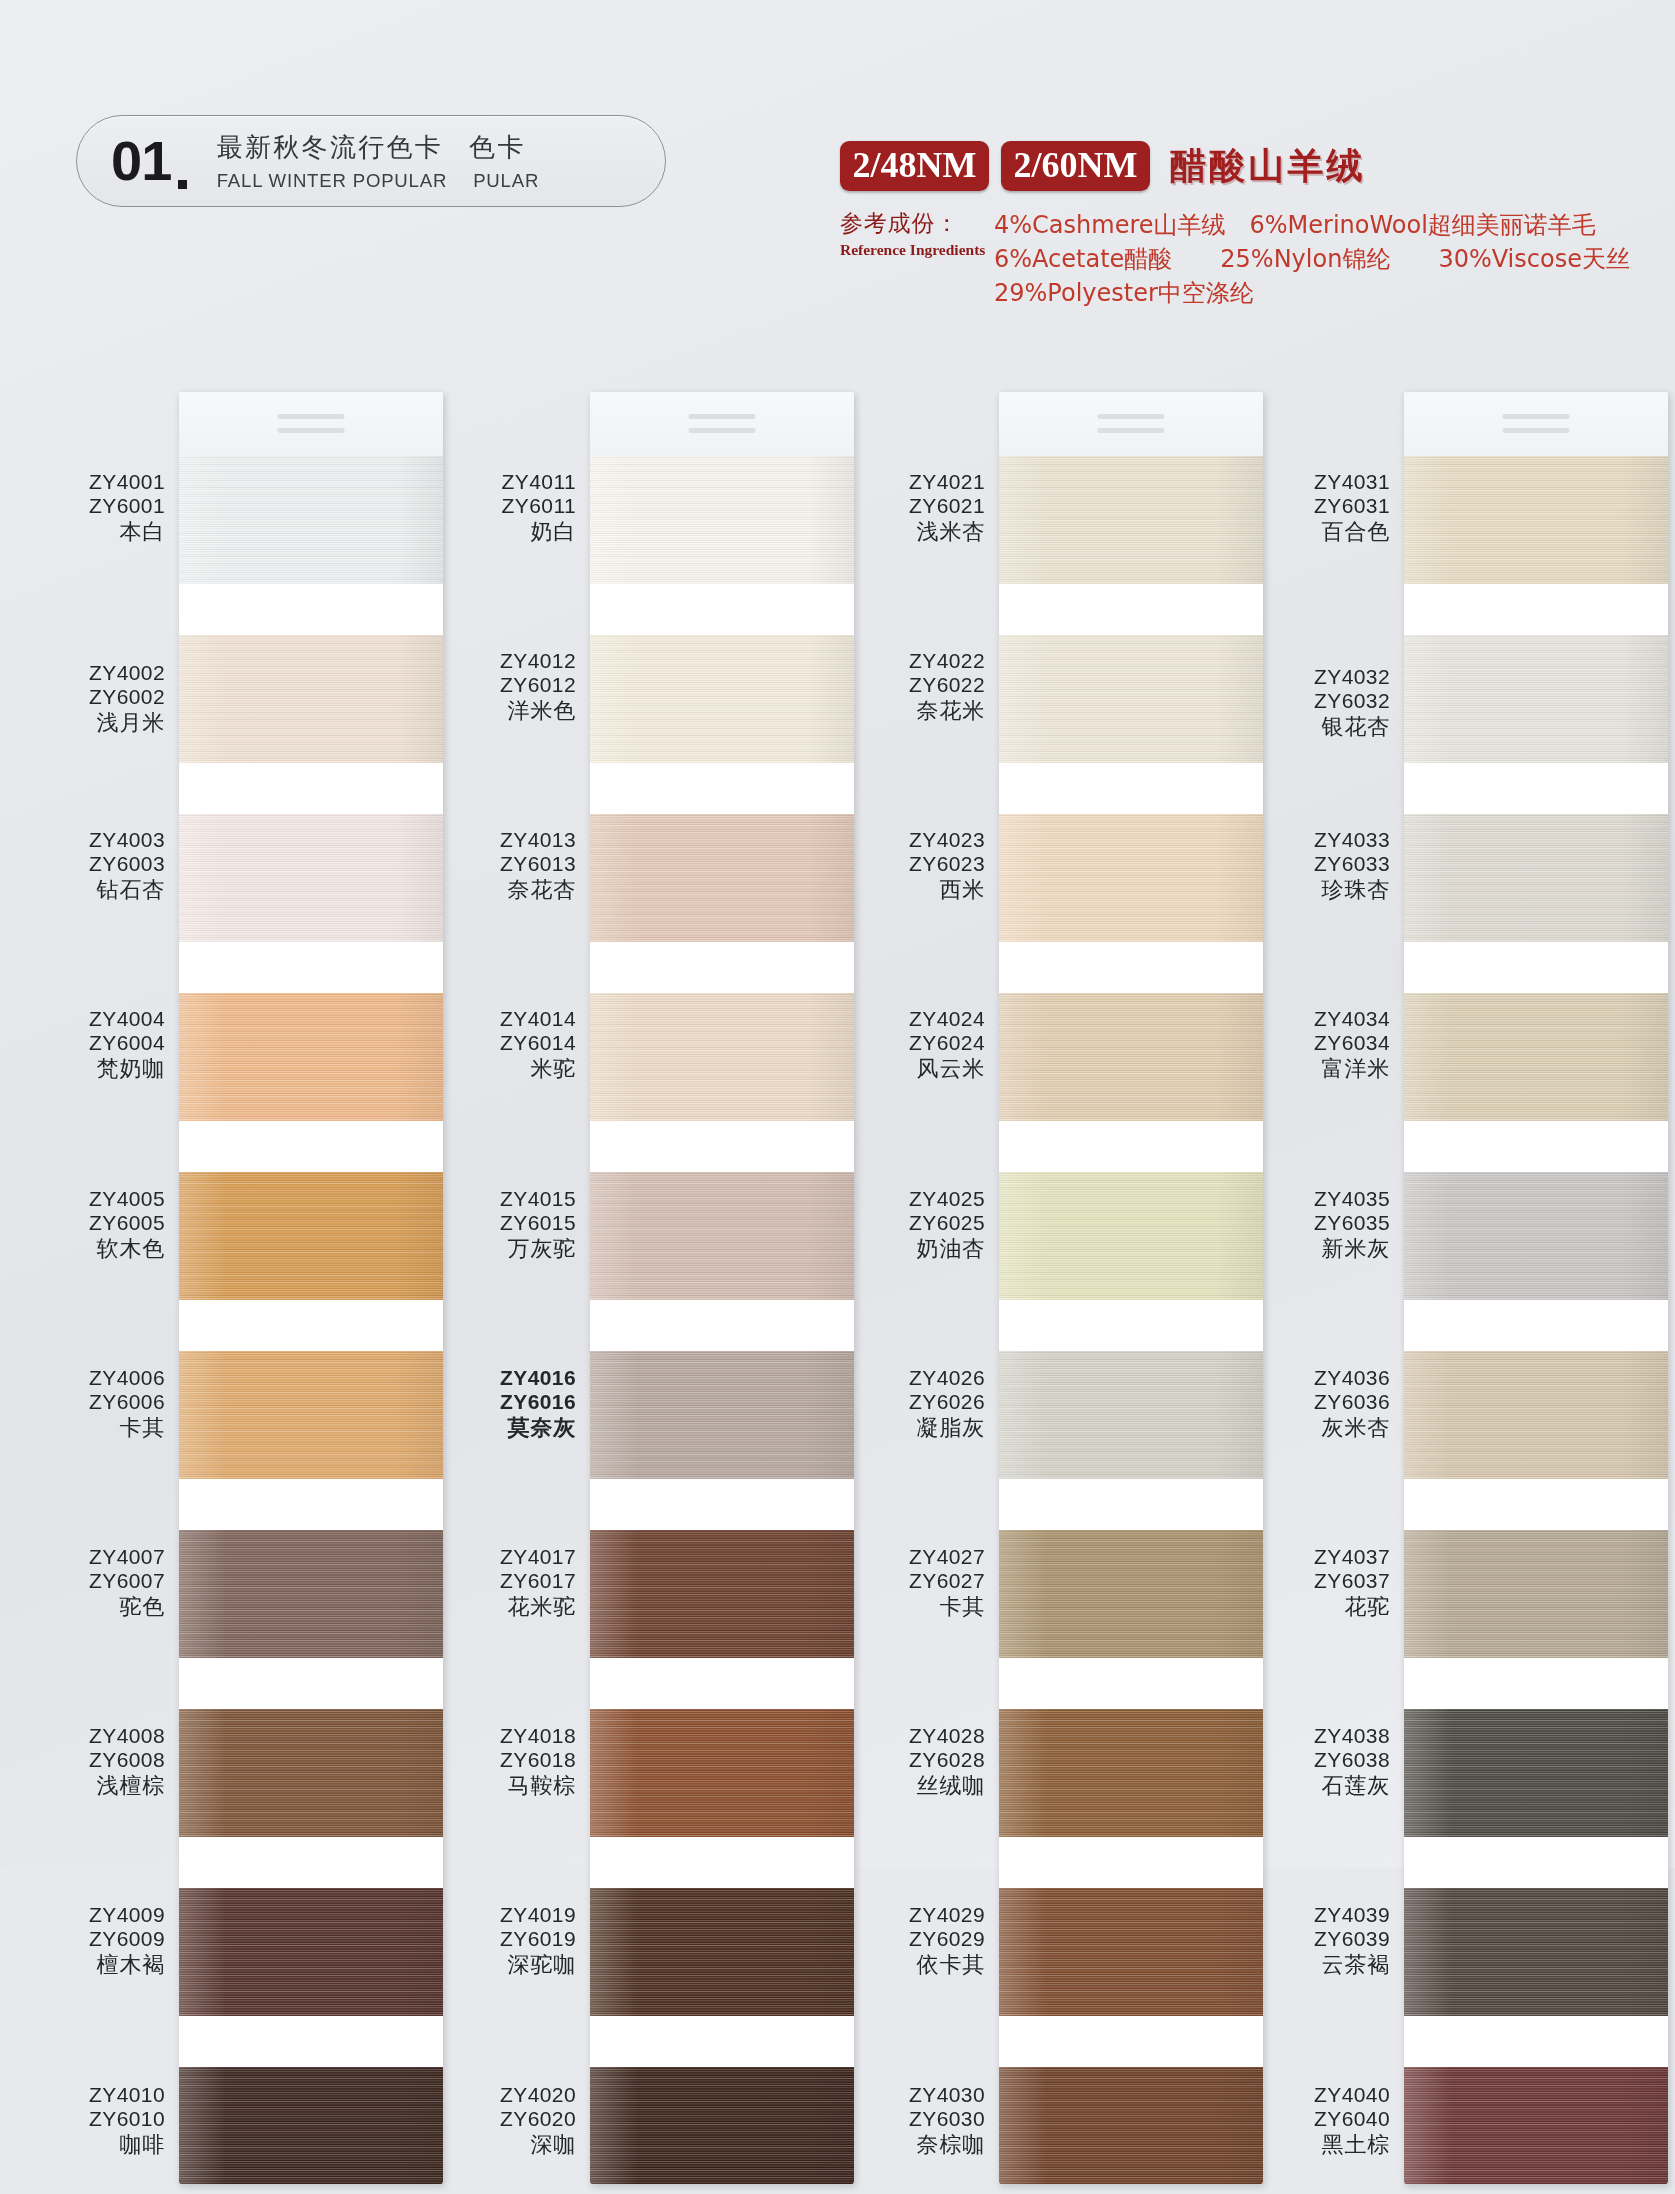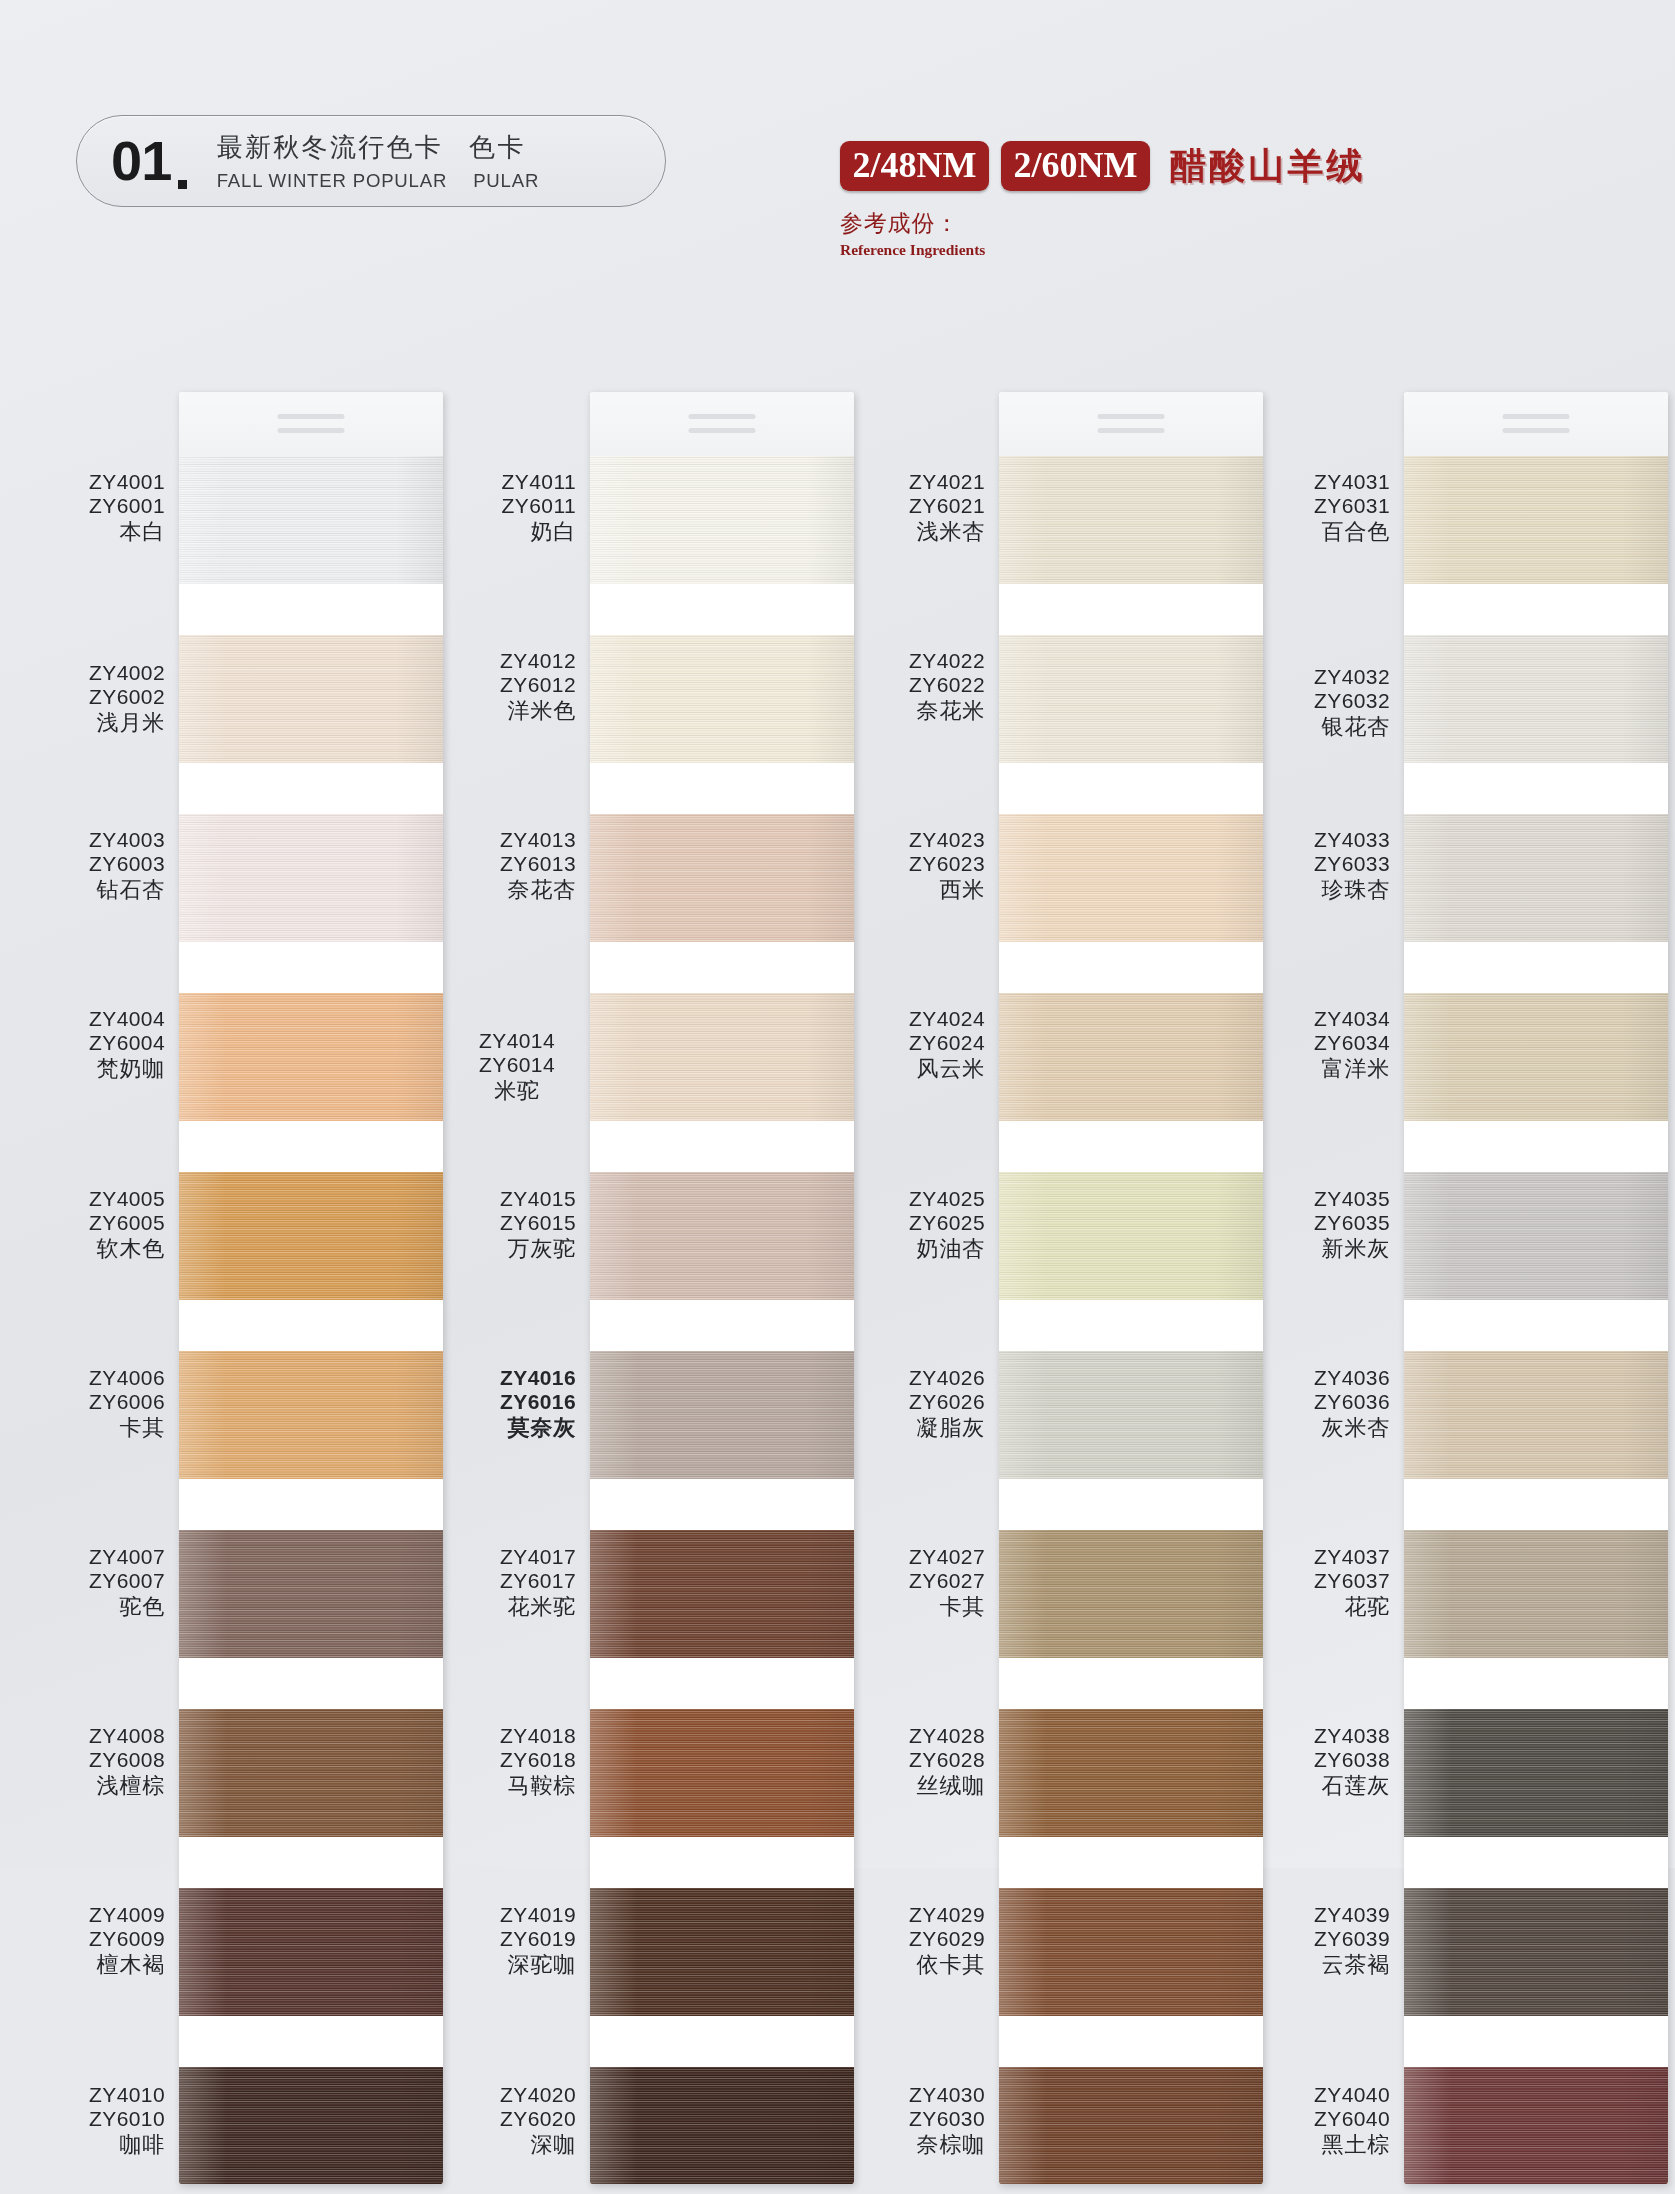--- a/index.html
+++ b/index.html
@@ -178,20 +178,25 @@
         <div class="nm-chip">2/48NM</div>
         <div class="nm-chip">2/60NM</div>
         <div class="nm-title">醋酸山羊绒</div>
       </div>
 
       <div class="ing-block">
         <div class="ing-label">
           <div class="cn">参考成份：</div>
           <div class="en">Reference Ingredients</div>
         </div>
+        <div class="ing-lines">
+          <div class="l">4%Cashmere山羊绒　6%MerinoWool超细美丽诺羊毛</div>
+          <div class="l">6%Acetate醋酸　　25%Nylon锦纶　　30%Viscose天丝</div>
+          <div class="l">29%Polyester中空涤纶</div>
+        </div>
       </div>
     </div>
   </div>
 
   <div class="grid" id="grid">
       <div class="column col-0">
         <div class="card">
           <div class="card-top">
             <div class="slot a"></div>
             <div class="slot b"></div>
@@ -368,21 +373,21 @@
           <div class="label" style="top: 257px;">
             <div class="code">ZY4012</div>
             <div class="code">ZY6012</div>
             <div class="name">洋米色</div>
           </div>
           <div class="label" style="top: 436px;">
             <div class="code">ZY4013</div>
             <div class="code">ZY6013</div>
             <div class="name">奈花杏</div>
           </div>
-          <div class="label" style="top: 637px; text-align: center;">
+          <div class="label" style="top: 615px;">
             <div class="code">ZY4014</div>
             <div class="code">ZY6014</div>
             <div class="name">米驼</div>
           </div>
           <div class="label" style="top: 795px;">
             <div class="code">ZY4015</div>
             <div class="code">ZY6015</div>
             <div class="name">万灰驼</div>
           </div>
           <div class="label" style="top: 974px; font-weight: bold;">

